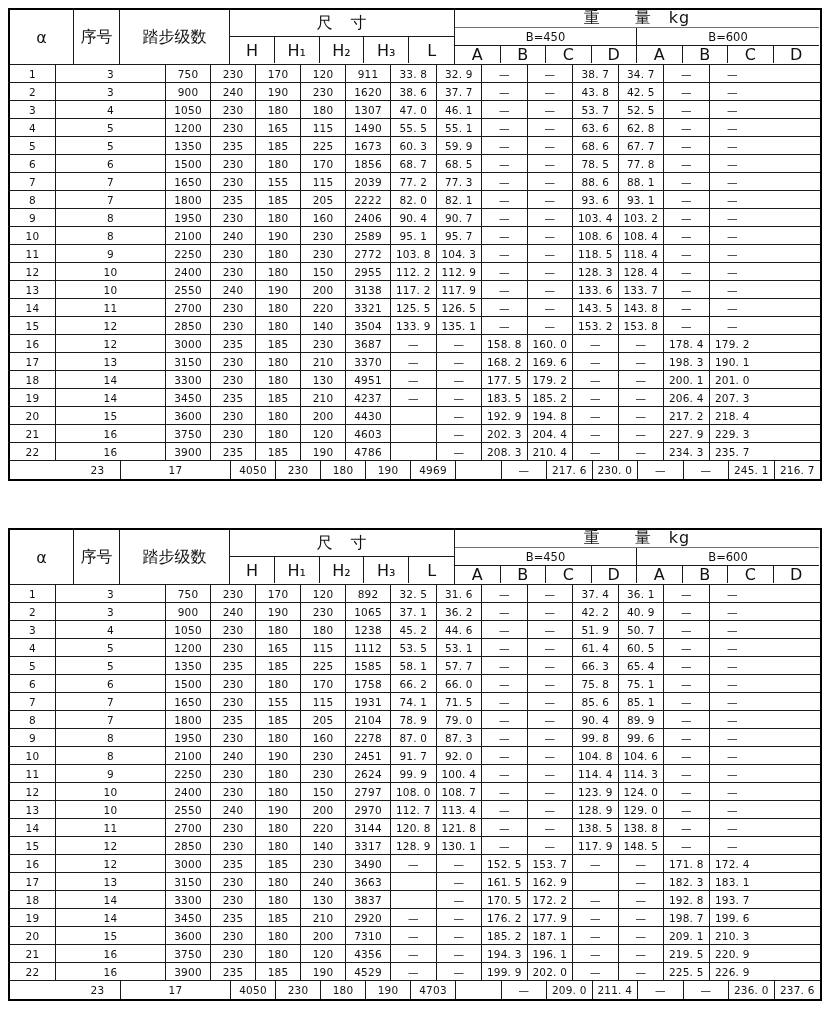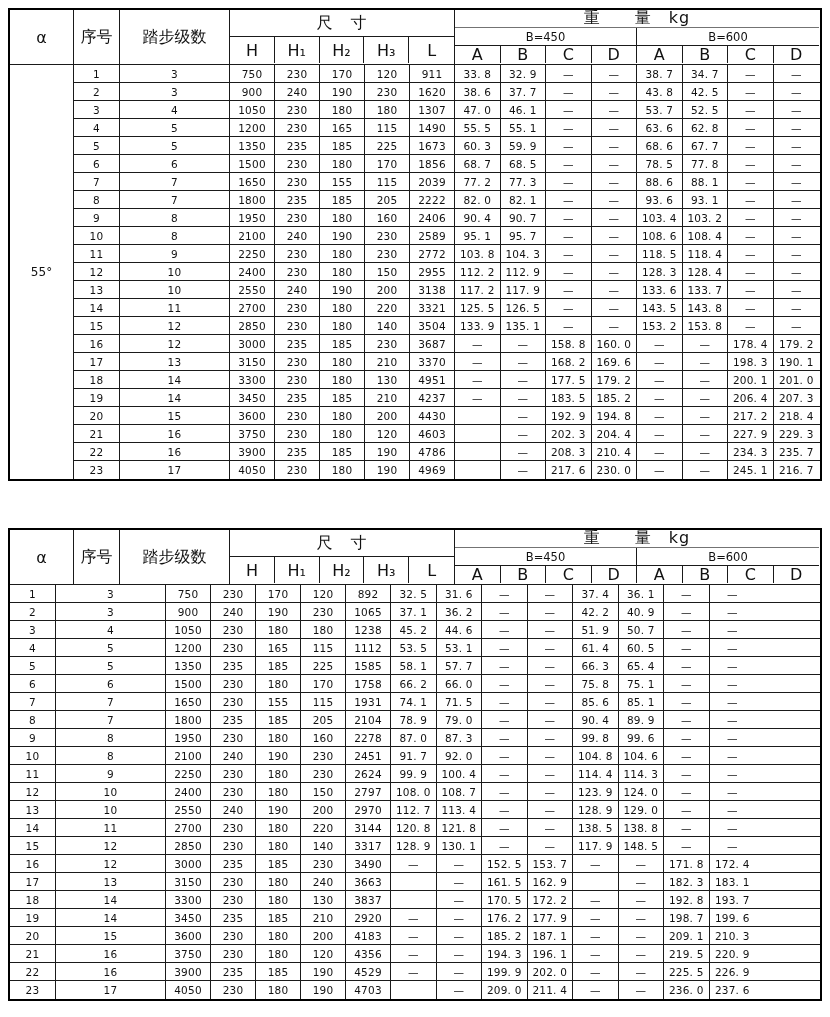--- a/index.html
+++ b/index.html
@@ -39,21 +39,21 @@
   .group-cell { width: 182px; font-size: 11.5px; }
 
   
   .tbody { display: flex; }
   .alpha-cell {
     width: 64px; border-right: 1px solid #1a1a1a;
     display: flex; align-items: center; justify-content: center; font-size: 12px;
   }
   .rows { flex: 1; }
   .trow { display: flex; height: 18px; border-bottom: 1px solid #1a1a1a; }
-  .trow:last-child { border-bottom: none; }
+  .trow:last-child { border-bottom: none; justify-content: flex-end; }
   .tcell {
     display: flex; align-items: center; justify-content: center;
     font-size: 10.5px; letter-spacing: 0.2px;
     border-right: 1px solid #1a1a1a; white-space: nowrap; overflow: hidden;
   }
   .trow .tcell:last-child { border-right: none; }
 </style>
 </head>
 <body>
 
@@ -90,21 +90,20 @@
               <div class="hcell c-w">C</div>
               <div class="hcell c-w">D</div>
               <div class="hcell c-w">A</div>
               <div class="hcell c-w">B</div>
               <div class="hcell c-w">C</div>
               <div class="hcell c-w">D</div>
             </div>
       </div>
     </div>
     <div class="tbody">
-      <div class="alpha-cell c-alpha">55°</div>
       <div class="rows">
             <div class="trow">
               <div class="tcell c-serial">1</div>
               <div class="tcell c-steps">3</div>
               <div class="tcell c-dim">750</div>
               <div class="tcell c-dim">230</div>
               <div class="tcell c-dim">170</div>
               <div class="tcell c-dim">120</div>
               <div class="tcell c-dim">911</div>
               <div class="tcell c-w">33. 8</div>
@@ -856,21 +855,21 @@
               <div class="tcell c-w">198. 7</div>
               <div class="tcell c-w">199. 6</div>
             </div>
             <div class="trow">
               <div class="tcell c-serial">20</div>
               <div class="tcell c-steps">15</div>
               <div class="tcell c-dim">3600</div>
               <div class="tcell c-dim">230</div>
               <div class="tcell c-dim">180</div>
               <div class="tcell c-dim">200</div>
-              <div class="tcell c-dim">4183</div>
+              <div class="tcell c-dim">7310</div>
               <div class="tcell c-w">—</div>
               <div class="tcell c-w">—</div>
               <div class="tcell c-w">185. 2</div>
               <div class="tcell c-w">187. 1</div>
               <div class="tcell c-w">—</div>
               <div class="tcell c-w">—</div>
               <div class="tcell c-w">209. 1</div>
               <div class="tcell c-w">210. 3</div>
             </div>
             <div class="trow">

